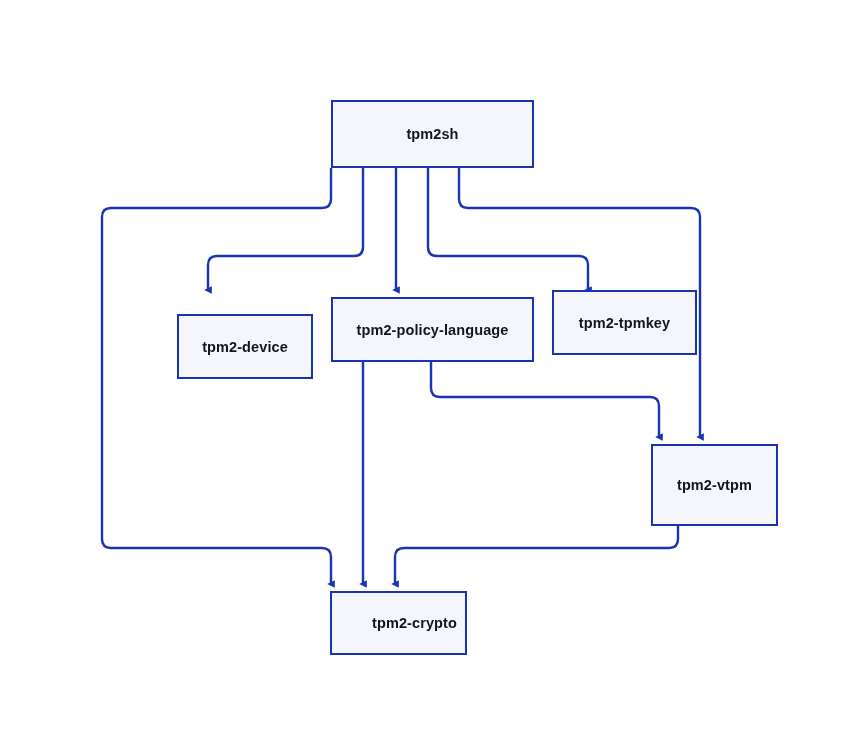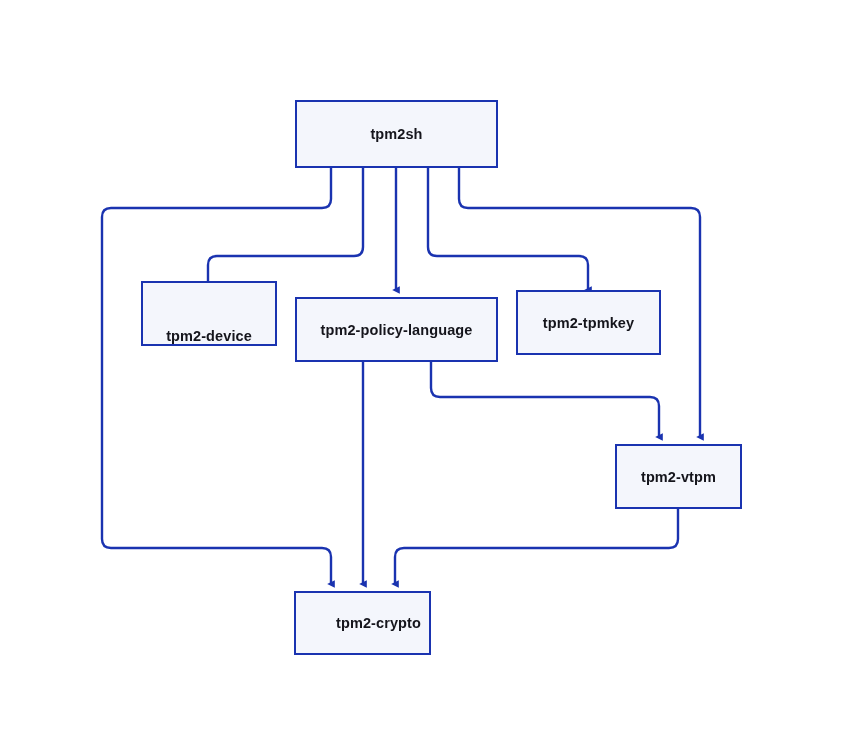--- a/index.html
+++ b/index.html
@@ -31,20 +31,21 @@
     align-items: center;
     justify-content: center;
     background: #f4f6fc;
     border: 2.5px solid #1a33b0;
     color: #15151c;
     font-size: 14.5px;
     font-weight: bold;
     letter-spacing: 0.1px;
     text-align: center;
     z-index: 2;
+    margin-left: 36px;
   }
 </style>
 </head>
 <body>
 
 <div id="diagram-canvas">
 
   <svg id="edge-layer" viewBox="0 0 842 756" width="842" height="756" xmlns="http://www.w3.org/2000/svg">
     <defs>
       <marker id="arrowhead" markerWidth="9" markerHeight="9" refX="4.2" refY="4.4" orient="auto" markerUnits="userSpaceOnUse">
@@ -75,33 +76,33 @@
 
       <path marker-end="url(#arrowhead)" d="M 678 509 L 678 539 Q 678 548 669 548 L 404 548 Q 395 548 395 557
                L 395 584"></path>
     </g>
   </svg>
 
   <div class="node" style="left:295px; top:100px; width:203px; height:68px;">
     <span>tpm2sh</span>
   </div>
 
-  <div class="node" style="left:141px; top:281px; width:136px; height:65px;align-items:flex-end;">
+  <div class="node" style="left:141px; top:314px; width:136px; height:65px;">
     <span>tpm2-device</span>
   </div>
 
   <div class="node" style="left:295px; top:297px; width:203px; height:65px;">
     <span>tpm2-policy-language</span>
   </div>
 
   <div class="node" style="left:516px; top:290px; width:145px; height:65px;">
     <span>tpm2-tpmkey</span>
   </div>
 
-  <div class="node" style="left:615px; top:444px; width:127px; height:65px;">
+  <div class="node" style="left:615px; top:444px; width:127px; height:82px;">
     <span>tpm2-vtpm</span>
   </div>
 
   <div class="node" style="left:294px; top:591px; width:137px; height:64px;padding-left:32px;">
     <span>tpm2-crypto</span>
   </div>
 
 </div>
 
 </body></html>

